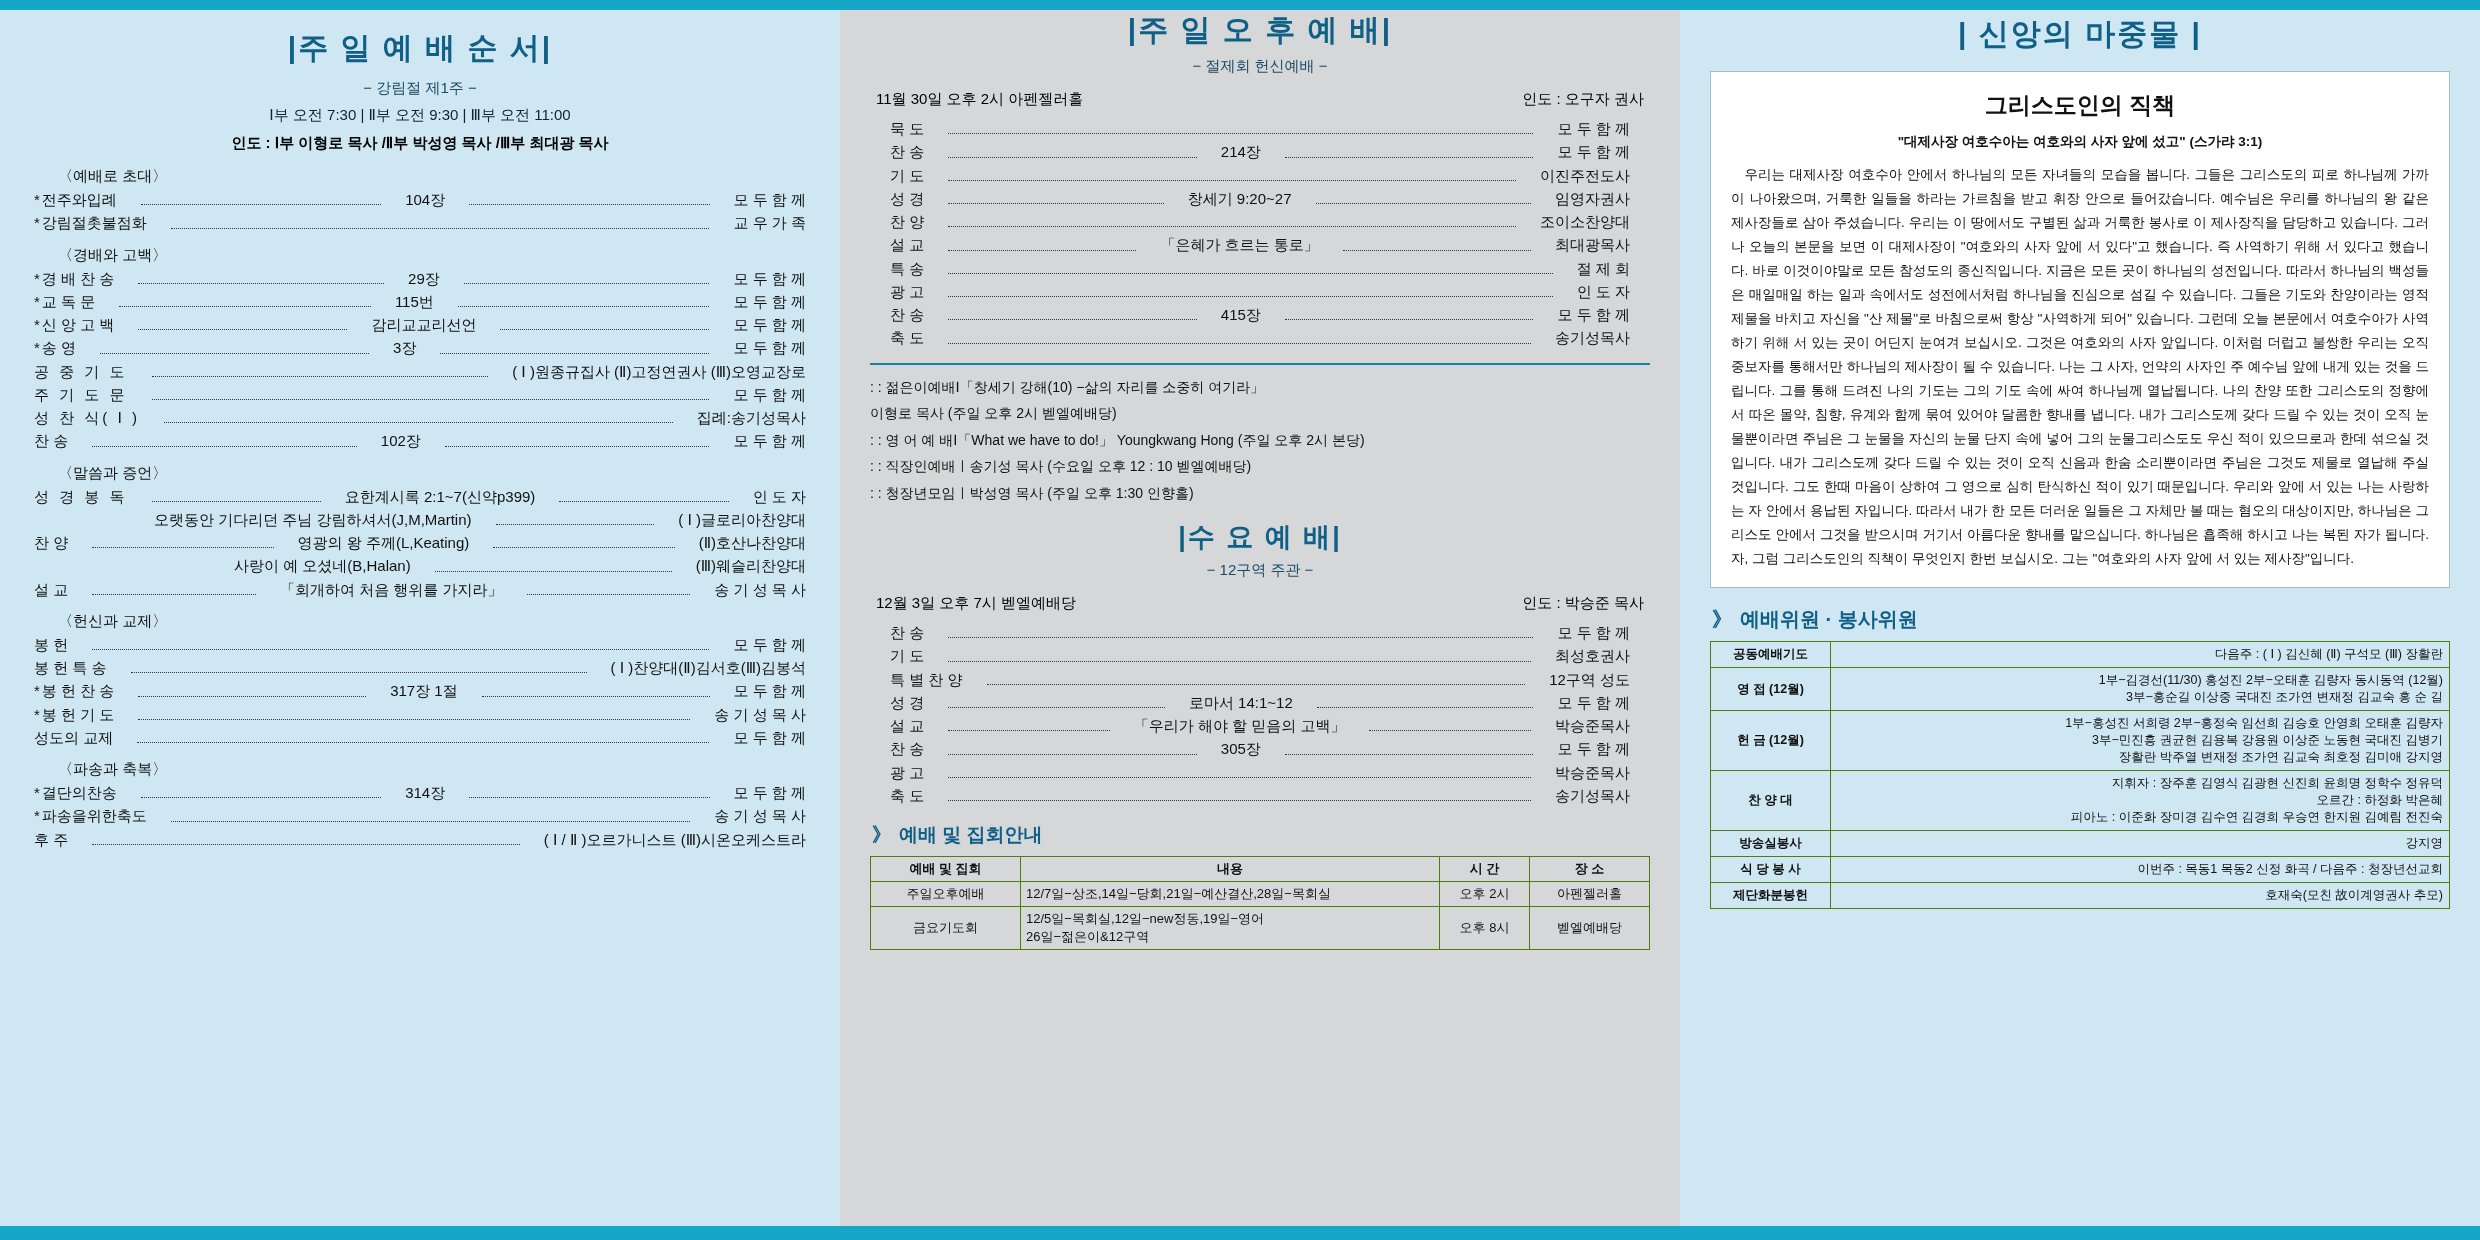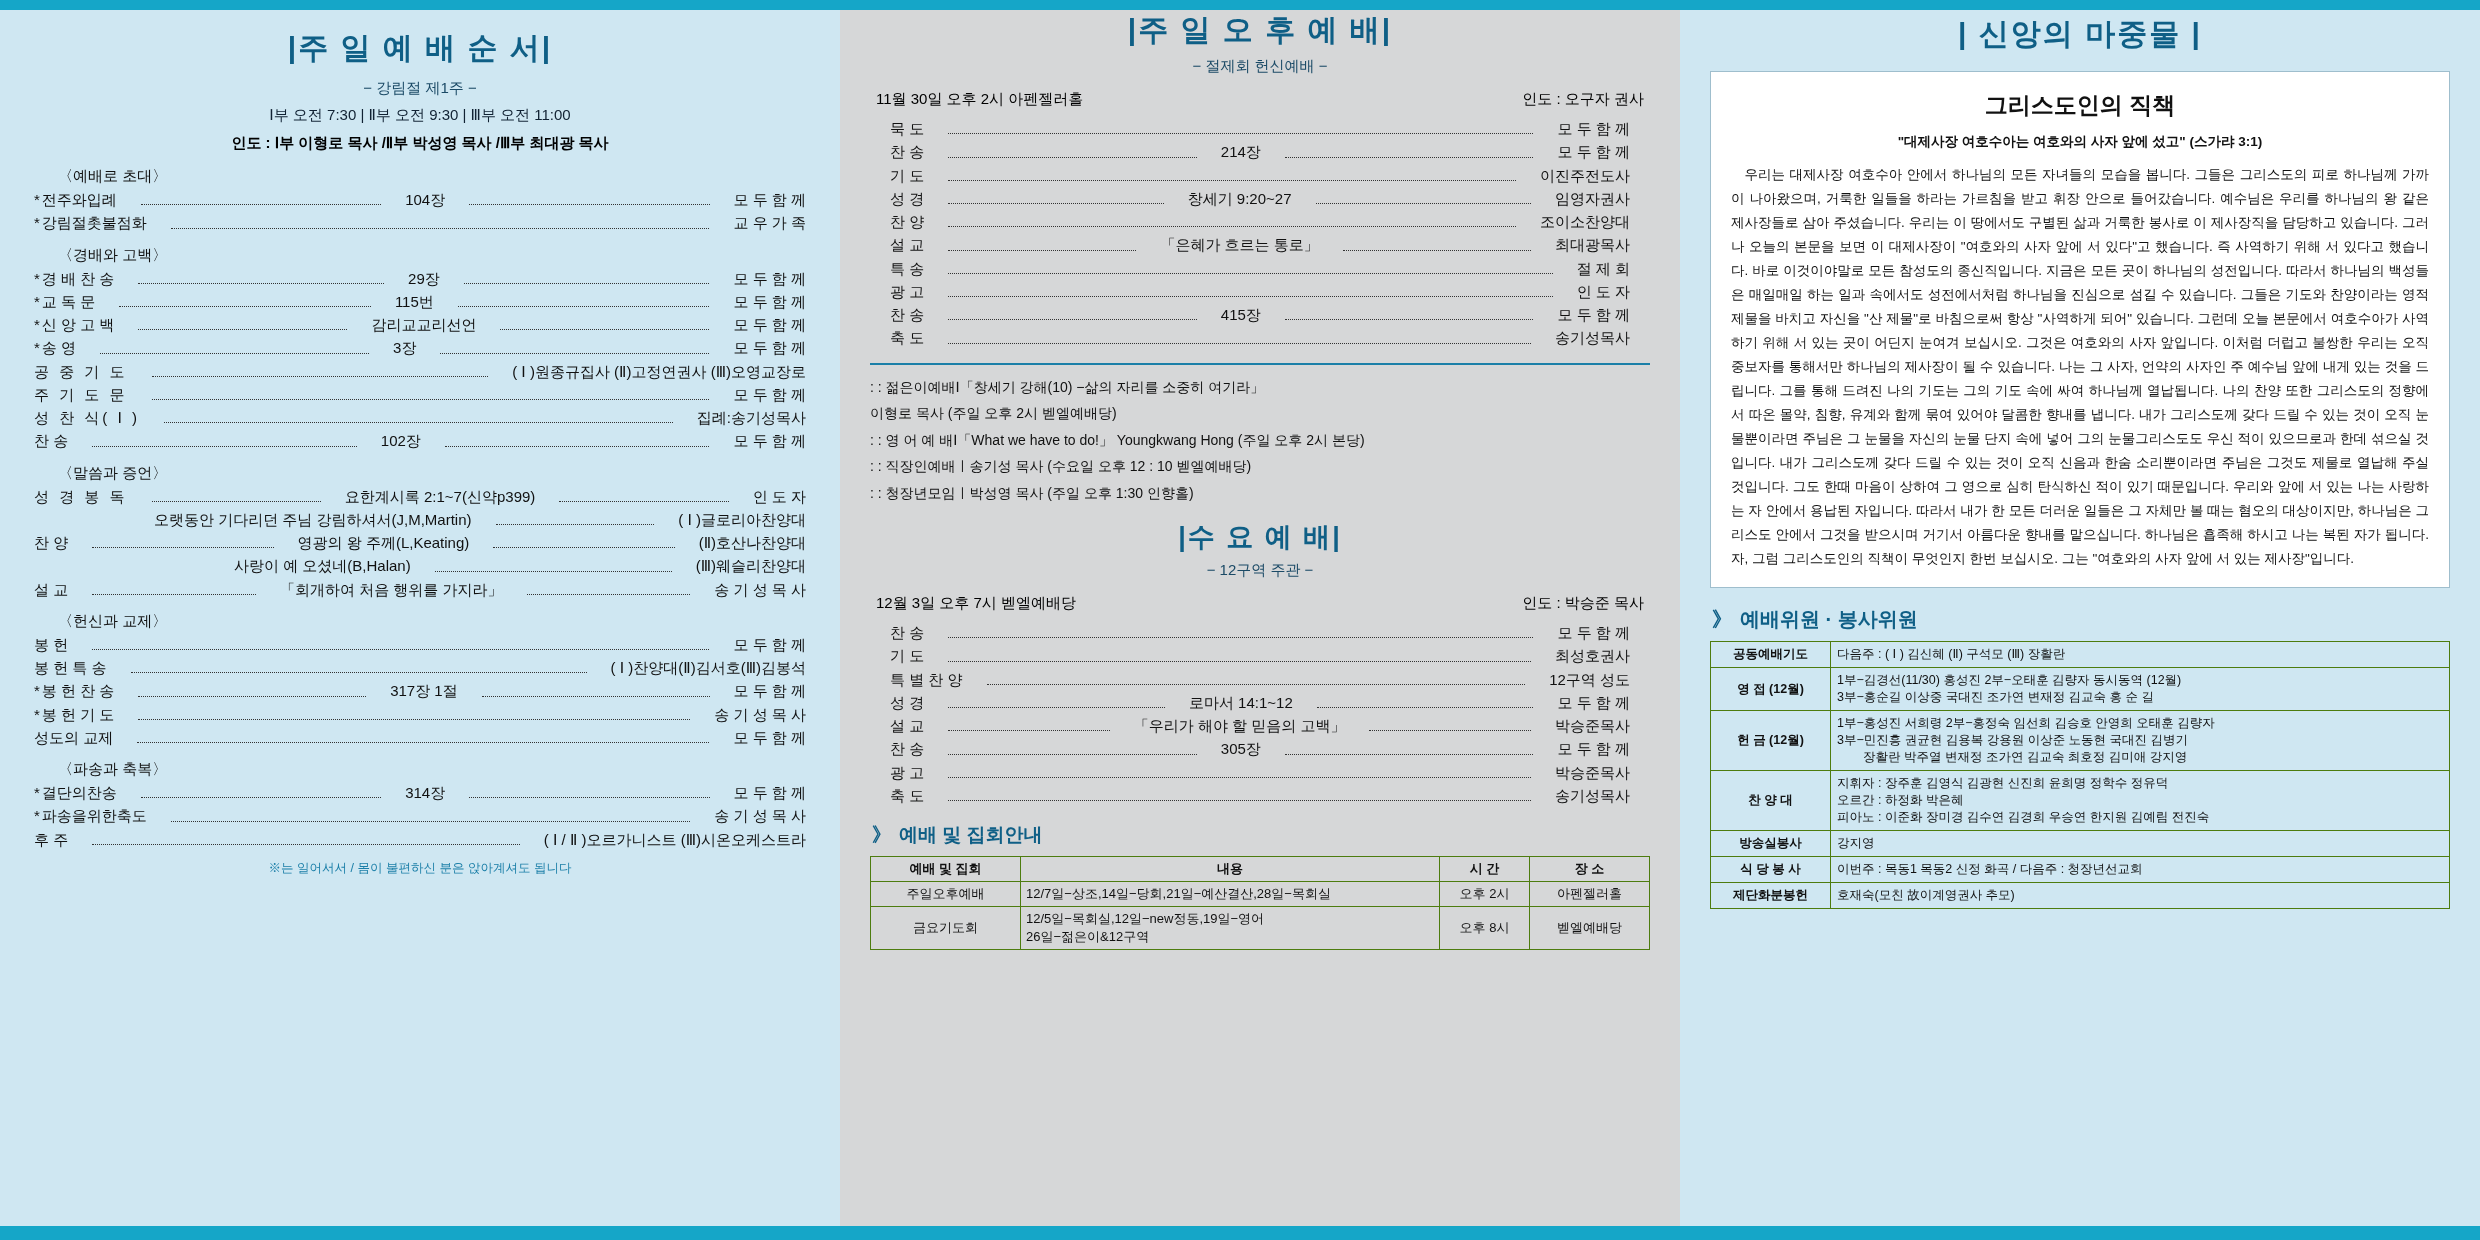--- a/index.html
+++ b/index.html
@@ -77,21 +77,21 @@
   
   .c3-body { padding:0 30px; }
   .article {
     background:#ffffff; border:1px solid #9fbecd; padding:18px 20px 16px; margin-top:16px;
   }
   .art-title { text-align:center; font-weight:bold; font-size:23px; color:#111; }
   .art-verse { text-align:center; font-size:13.5px; font-weight:bold; margin-top:12px; color:#111;}
   .art-text { font-size:13.5px; line-height:1.78; text-align:justify; margin-top:12px; color:#111; text-indent:1em;}
 
   .c3-hdr { display:flex; align-items:center; gap:8px; color:#0f5f86; font-weight:bold; font-size:20px; margin:18px 0 8px 2px;}
-  .t3 td { font-size:12.5px; padding:4px 6px; }
+  .t3 td { font-size:12.5px; padding:4px 6px;text-align:right; }
   .t3 .k { text-align:center; font-weight:bold; white-space:nowrap; }
 </style>
 </head>
 <body>
 
 <div class="page">
 
   <div class="col col-1">
     <div class="topbar"></div>
     <div class="botbar"></div>
@@ -244,21 +244,20 @@
             <span class="lbl star">파송을위한축도</span>
             <span class="dots"></span>
             <span class="rgt">송 기 성 목 사</span>
           </div>
         <div class="row">
             <span class="lbl">후          주</span>
             <span class="dots"></span>
             <span class="rgt">( Ⅰ / Ⅱ )오르가니스트 (Ⅲ)시온오케스트라</span>
           </div>
 
-        <div class="note">※는 일어서서 / 몸이 불편하신 분은 앉아계셔도 됩니다</div>
       </div>
     </div>
   </div>
 
   <div class="col col-2">
     <div class="topbar"></div>
     <div class="botbar"></div>
     <div class="inner">
       <div style="">
         <div class="sect-title">|주 일 오 후 예 배|</div>

